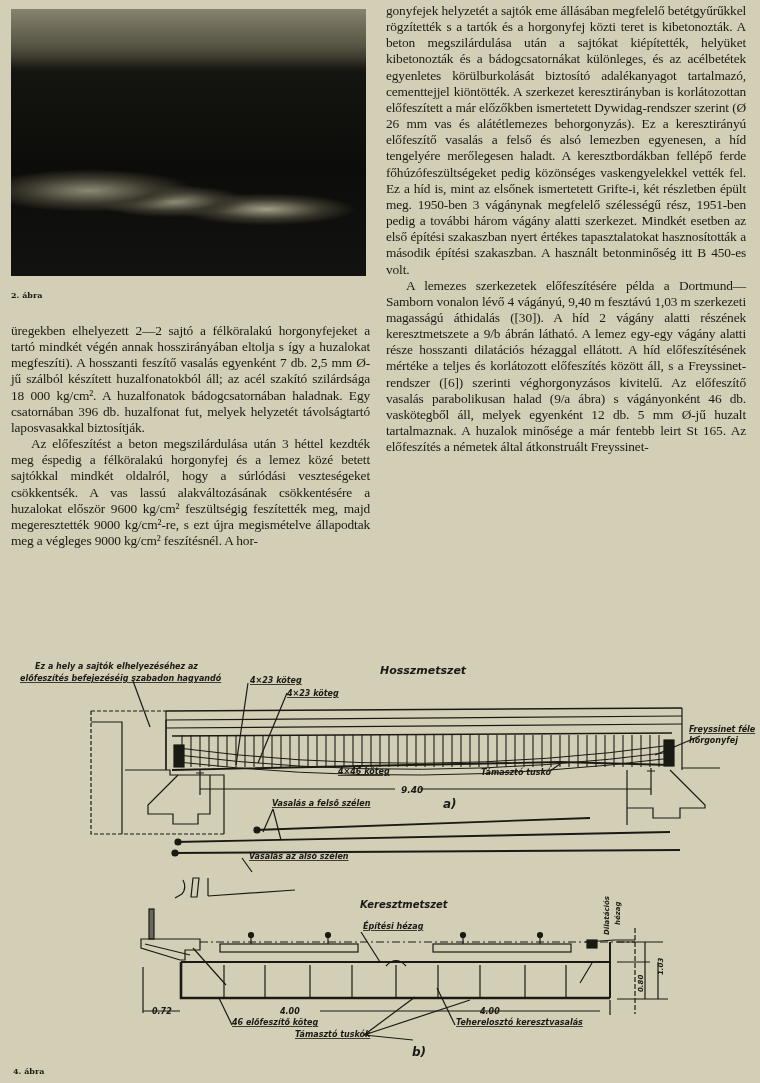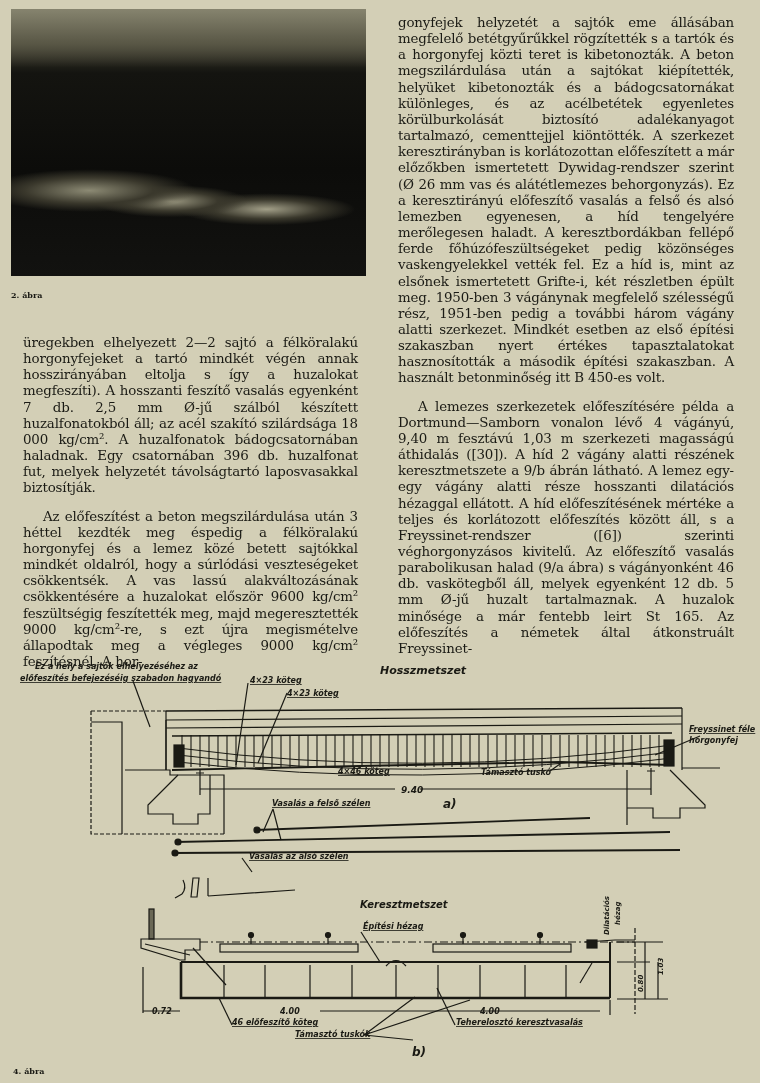--- a/index.html
+++ b/index.html
@@ -23,21 +23,21 @@
     opacity: .8;
   }
   .caption {
     position: absolute; font-weight: bold; font-size: 8px;
     font-family: "DejaVu Serif", serif;
   }
   .col {
     position: absolute; font-size: 13.4px; line-height: 16.15px;
     text-align: justify; letter-spacing: -0.15px;
   }
-  .col p { margin: 12px; }
+  .col p { margin: 0; font-family: Liberation Serif, serif; }
   .col p.indent { text-indent: 20px; }
   .col-left { left: 11px; top: 323px; width: 359px; }
   .col-right { left: 386px; top: 3px; width: 360px; }
   .diagram { position: absolute; left: 0; top: 650px; width: 760px; height: 420px; }
   .dlabel {
     font-family: "DejaVu Sans", "Liberation Sans", sans-serif;
     font-style: italic; font-weight: bold; fill: #1a1a14;
   }
 </style>
 </head>

